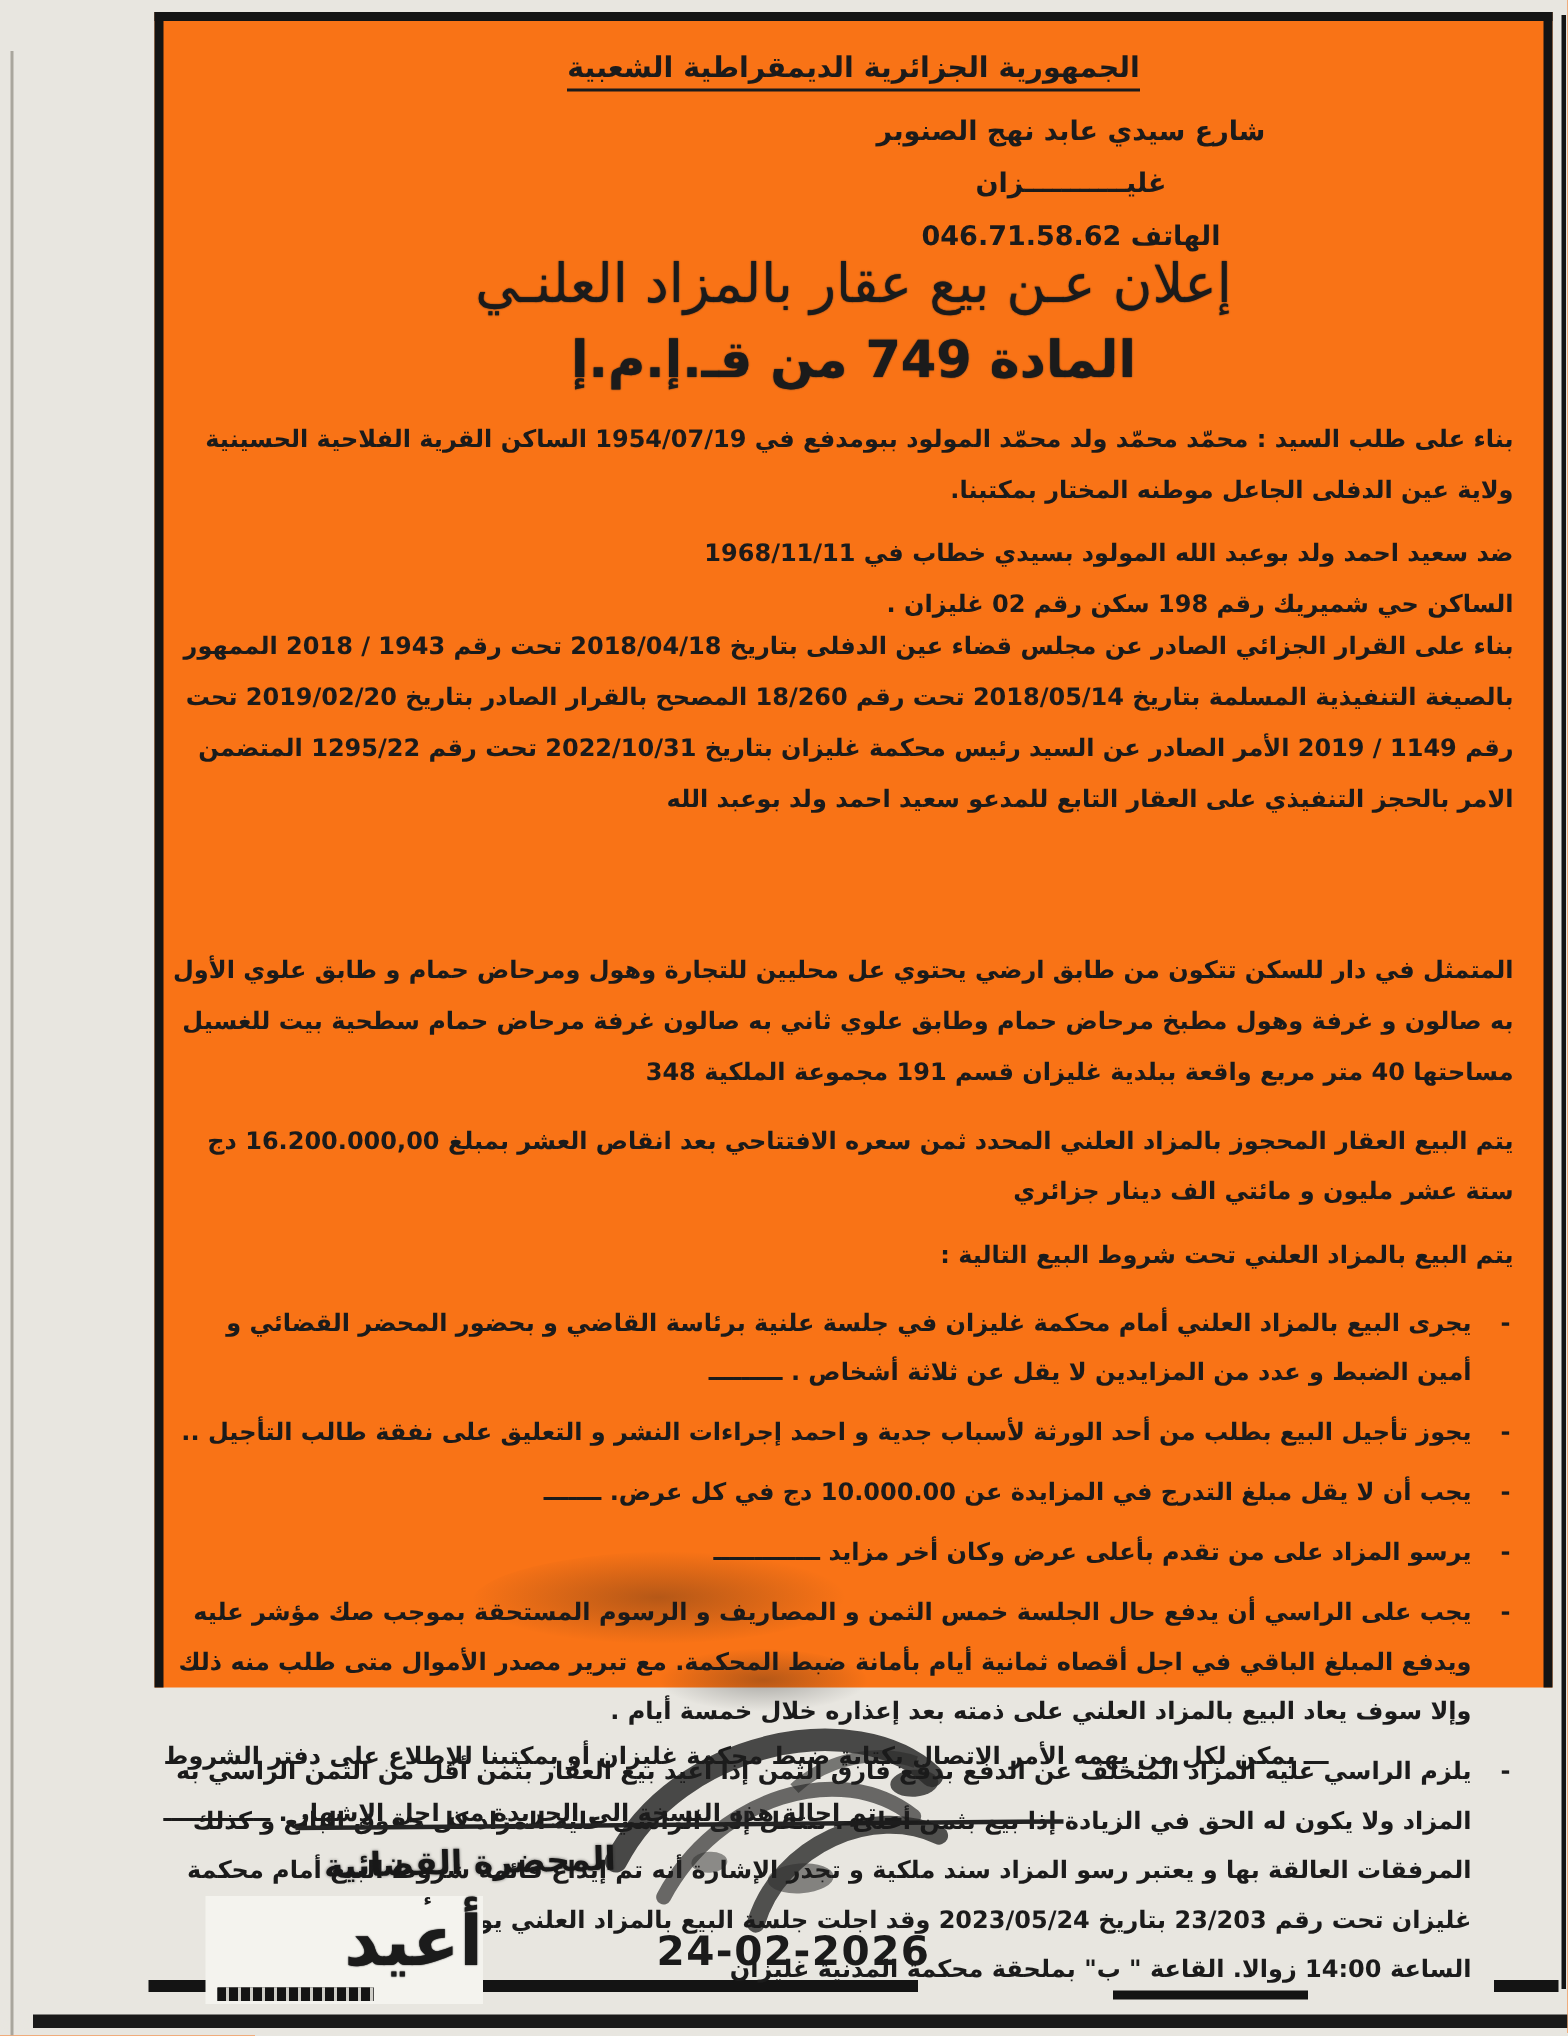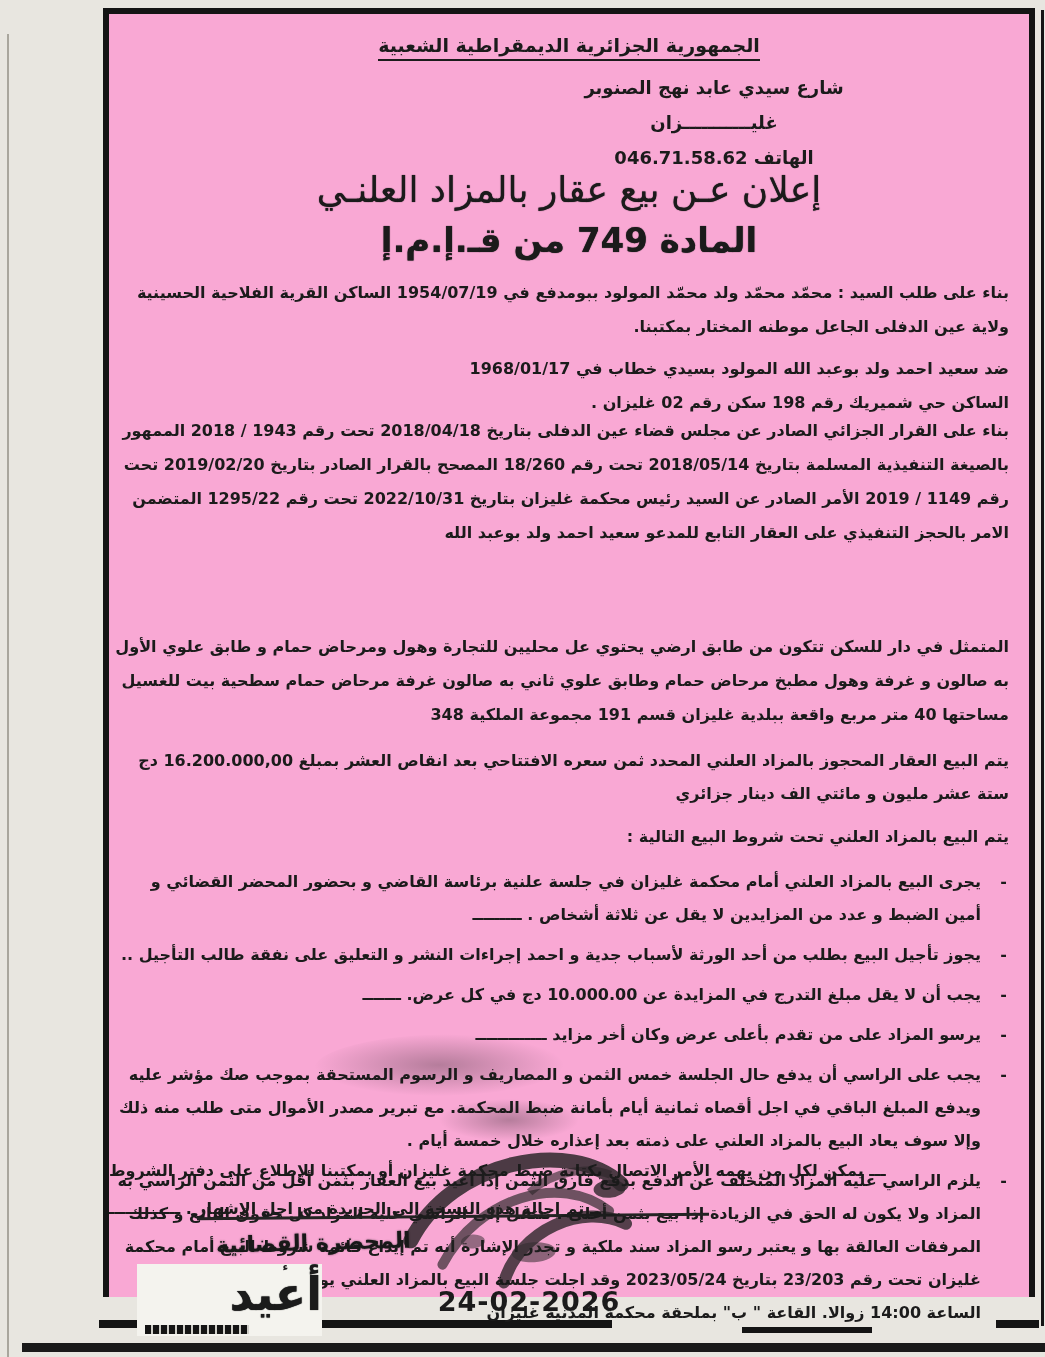--- a/index.html
+++ b/index.html
@@ -15,23 +15,23 @@
   .scan-edge-left{position:absolute;left:7px;top:34px;width:2px;height:1323px;background:#a9a69d;}
   .scan-bottom-bar{position:absolute;left:22px;top:1343px;width:1023px;height:9px;background:#1a1a1a;}
   .outer-right-line{position:absolute;left:1041px;top:10px;width:3px;height:1316px;background:#151515;}
   .bbar{position:absolute;background:#141414;}
   .bbar1{left:99px;top:1320px;width:513px;height:8px;}
   .bbar2{left:742px;top:1327px;width:130px;height:6px;}
   .bbar3{left:996px;top:1320px;width:43px;height:8px;}
 
   
   .frame{
-    position:absolute;left:103px;top:8px;width:932px;height:1289px;
+    position:absolute;left:103px;top:8px;width:932px;height:1117px;
     box-sizing:border-box;
-    background:#f9a8d4;
+    background:#f97316;
     border:6px solid #141414;
     border-bottom:none;
     direction:rtl;
   }
   .abs{position:absolute;}
 
   .republic{top:20px;right:0;left:0;text-align:center;font-size:19px;font-weight:bold;}
   .republic span{border-bottom:2.5px solid #1b1b1b;padding-bottom:3px;}
 
   .office{top:58px;right:18px;text-align:right;font-size:19px;font-weight:bold;line-height:37px;}
@@ -92,21 +92,21 @@
   <div class="abs address">
     <div>شارع سيدي عابد نهج الصنوبر</div>
     <div>غليـــــــــــزان</div>
     <div>الهاتف 046.71.58.62</div>
   </div>
 
   <div class="abs doc-title">إعلان عـن بيع عقار بالمزاد العلنـي</div>
   <div class="abs doc-article">المادة 749 من قـ.إ.م.إ</div>
 
   <div class="abs para pA">بناء على طلب السيد : محمّد محمّد ولد محمّد المولود ببومدفع في 1954/07/19 الساكن القرية الفلاحية الحسينية ولاية عين الدفلى الجاعل موطنه المختار بمكتبنا.</div>
-  <div class="abs para pB">ضد سعيد احمد ولد بوعبد الله المولود بسيدي خطاب في 1968/01/17</div>
+  <div class="abs para pB">ضد سعيد احمد ولد بوعبد الله المولود بسيدي خطاب في 1968/11/11</div>
   <div class="abs para pC">الساكن حي شميريك رقم 198 سكن رقم 02 غليزان .</div>
   <div class="abs para pD">بناء على القرار الجزائي الصادر عن مجلس قضاء عين الدفلى بتاريخ 2018/04/18 تحت رقم 1943 / 2018 الممهور بالصيغة التنفيذية المسلمة بتاريخ 2018/05/14 تحت رقم 18/260 المصحح بالقرار الصادر بتاريخ 2019/02/20 تحت رقم 1149 / 2019 الأمر الصادر عن السيد رئيس محكمة غليزان بتاريخ 2022/10/31 تحت رقم 1295/22 المتضمن الامر بالحجز التنفيذي على العقار التابع للمدعو سعيد احمد ولد بوعبد الله</div>
   <div class="abs para pE">المتمثل في دار للسكن تتكون من طابق ارضي يحتوي عل محليين للتجارة وهول ومرحاض حمام و طابق علوي الأول به صالون و غرفة وهول مطبخ مرحاض حمام وطابق علوي ثاني به صالون غرفة مرحاض حمام سطحية بيت للغسيل مساحتها 40 متر مربع واقعة ببلدية غليزان قسم 191 مجموعة الملكية 348</div>
 
   <div class="abs conds">
     <div class="cond" style="margin-bottom:10px;padding-right:0">يتم البيع العقار المحجوز بالمزاد العلني المحدد ثمن سعره الافتتاحي بعد انقاص العشر بمبلغ 16.200.000,00 دج ستة عشر مليون و مائتي الف دينار جزائري</div>
     <div class="cond" style="margin-bottom:12px;padding-right:0">يتم البيع بالمزاد العلني تحت شروط البيع التالية :</div>
     <div class="cond">
       <span class="dash">-</span>
       <span>يجرى البيع بالمزاد العلني أمام محكمة غليزان في جلسة علنية برئاسة القاضي و بحضور المحضر القضائي و أمين الضبط و عدد من المزايدين لا يقل عن ثلاثة أشخاص . ـــــــــ</span>

